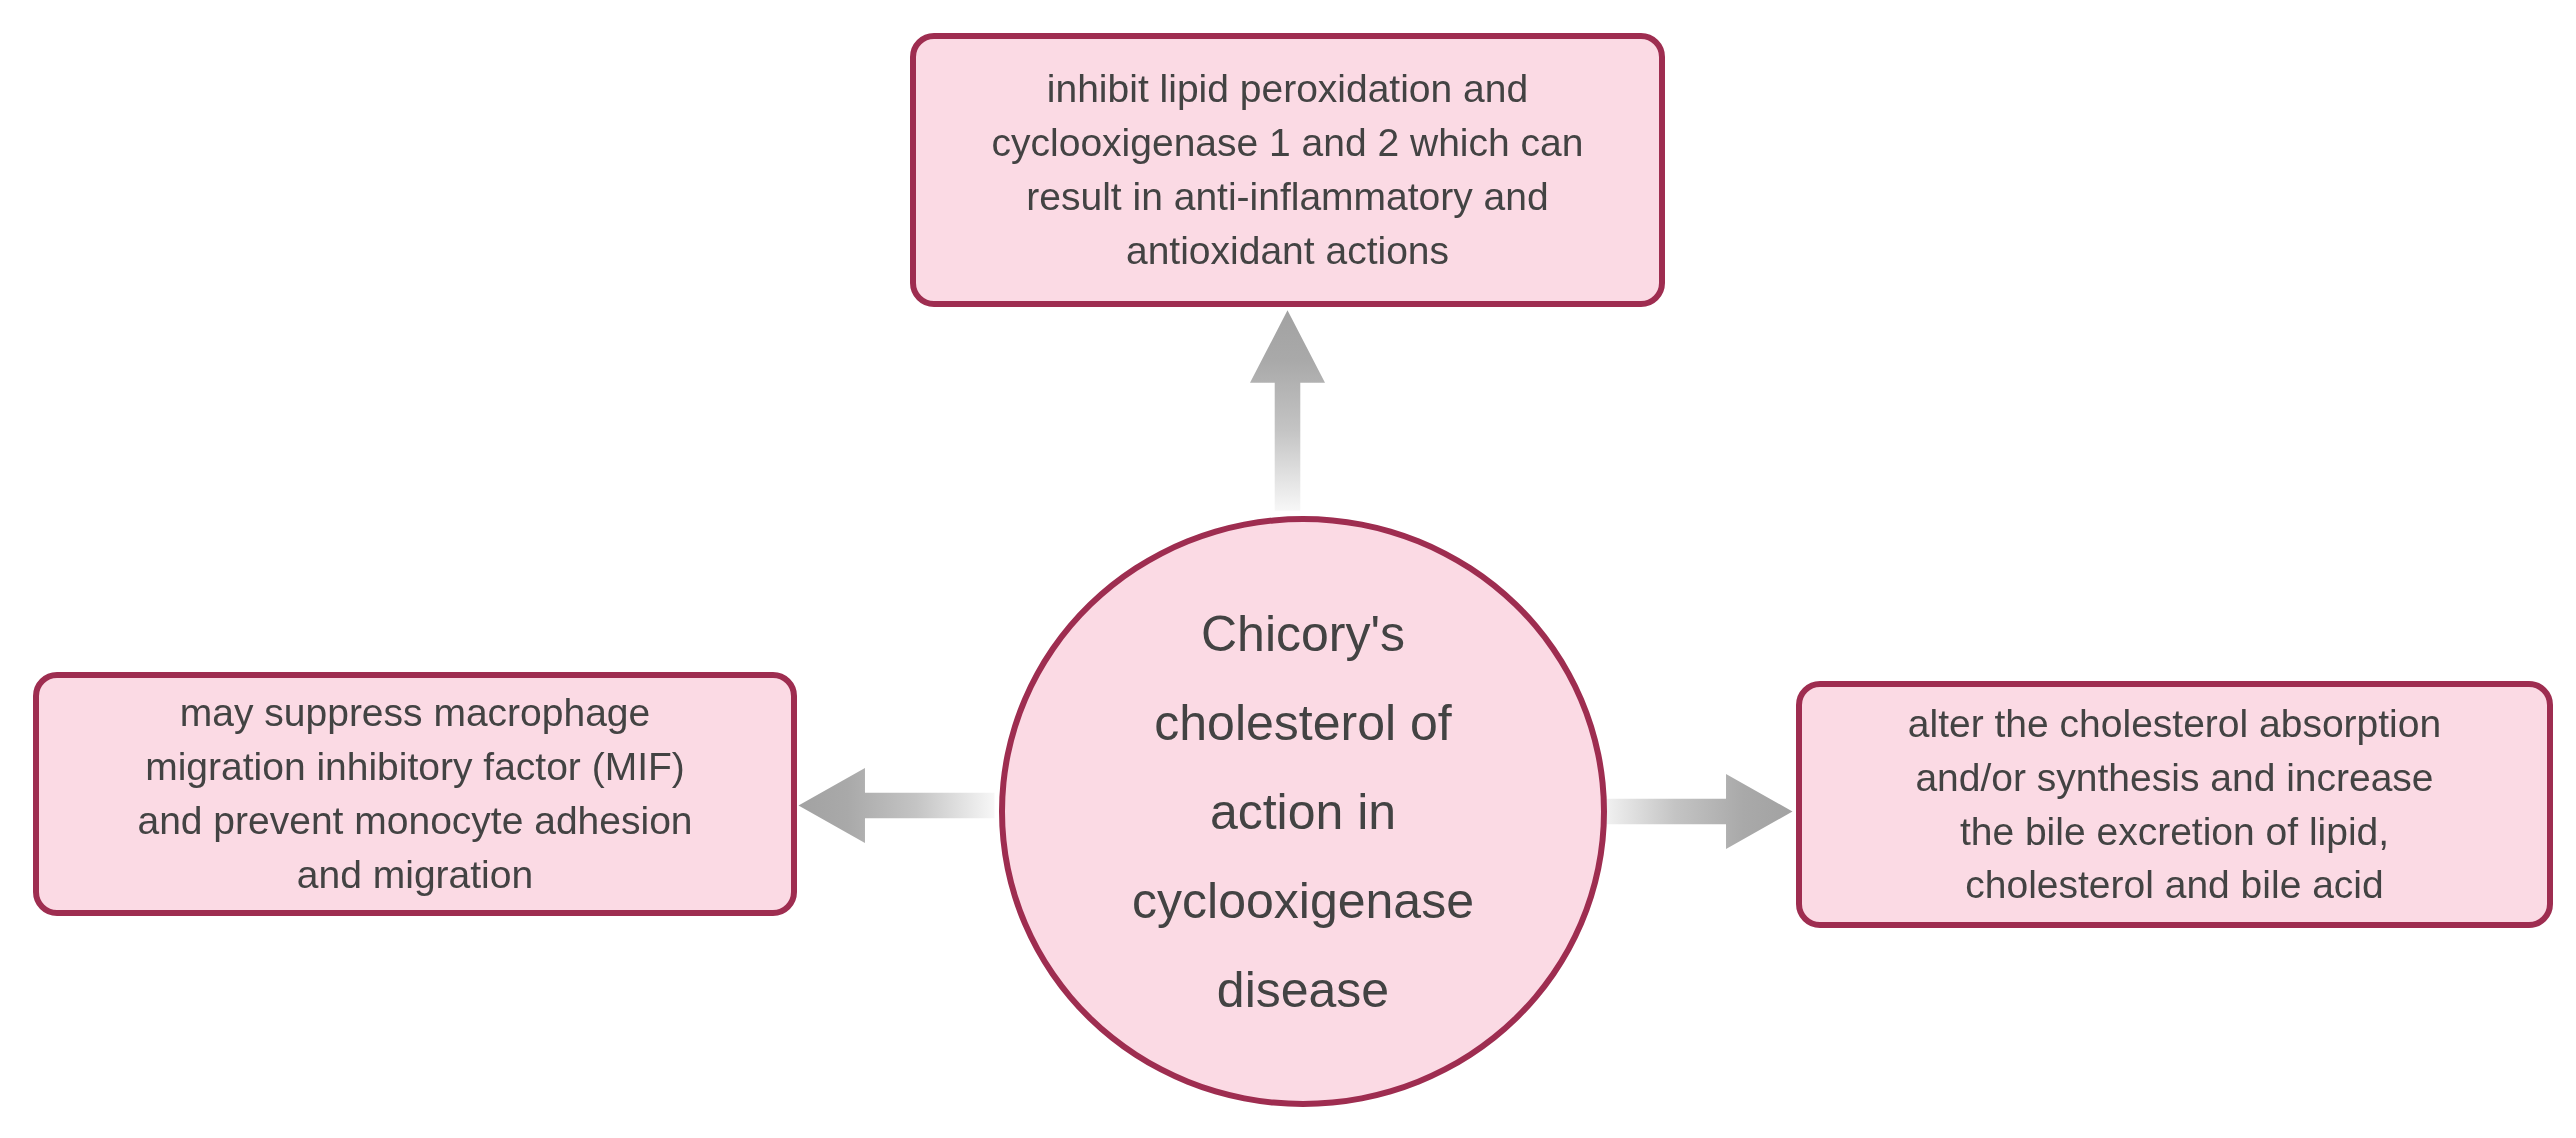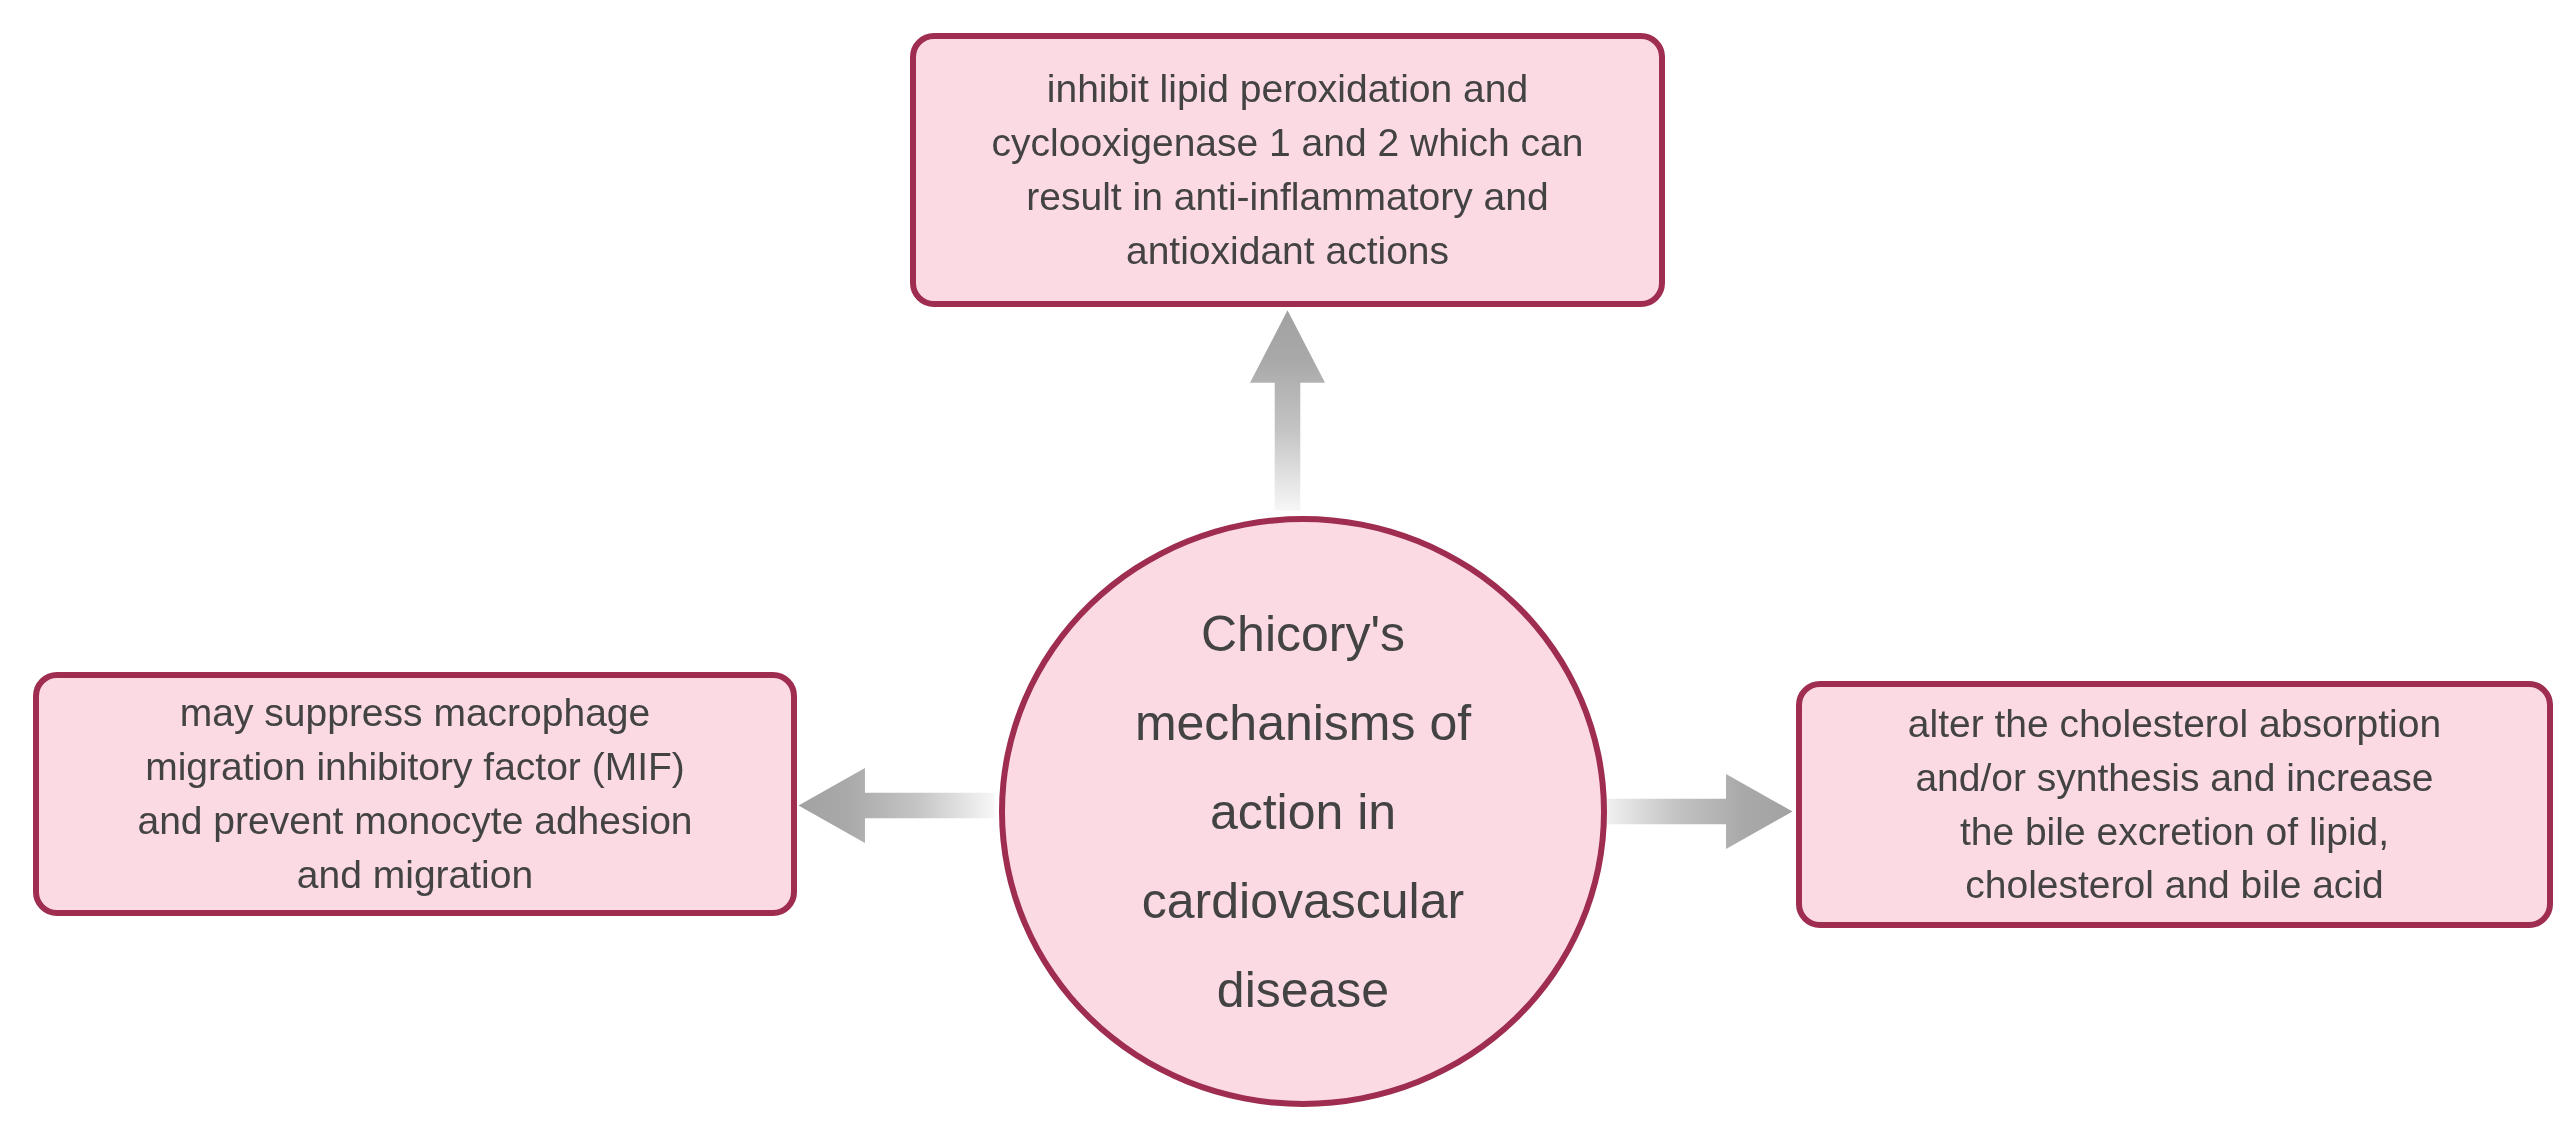--- a/index.html
+++ b/index.html
@@ -89,20 +89,20 @@
 
   <div class="node box node-right">
     <span class="line">alter the cholesterol absorption</span>
     <span class="line">and/or synthesis and increase</span>
     <span class="line">the bile excretion of lipid,</span>
     <span class="line">cholesterol and bile acid</span>
   </div>
 
   <div class="node ellipse node-center">
     <span class="line">Chicory's</span>
-    <span class="line">mechanisms of</span>
+    <span class="line">cholesterol of</span>
     <span class="line">action in</span>
-    <span class="line">cardiovascular</span>
+    <span class="line">cyclooxigenase</span>
     <span class="line">disease</span>
   </div>
 
 </div>
 
 
 </body></html>

